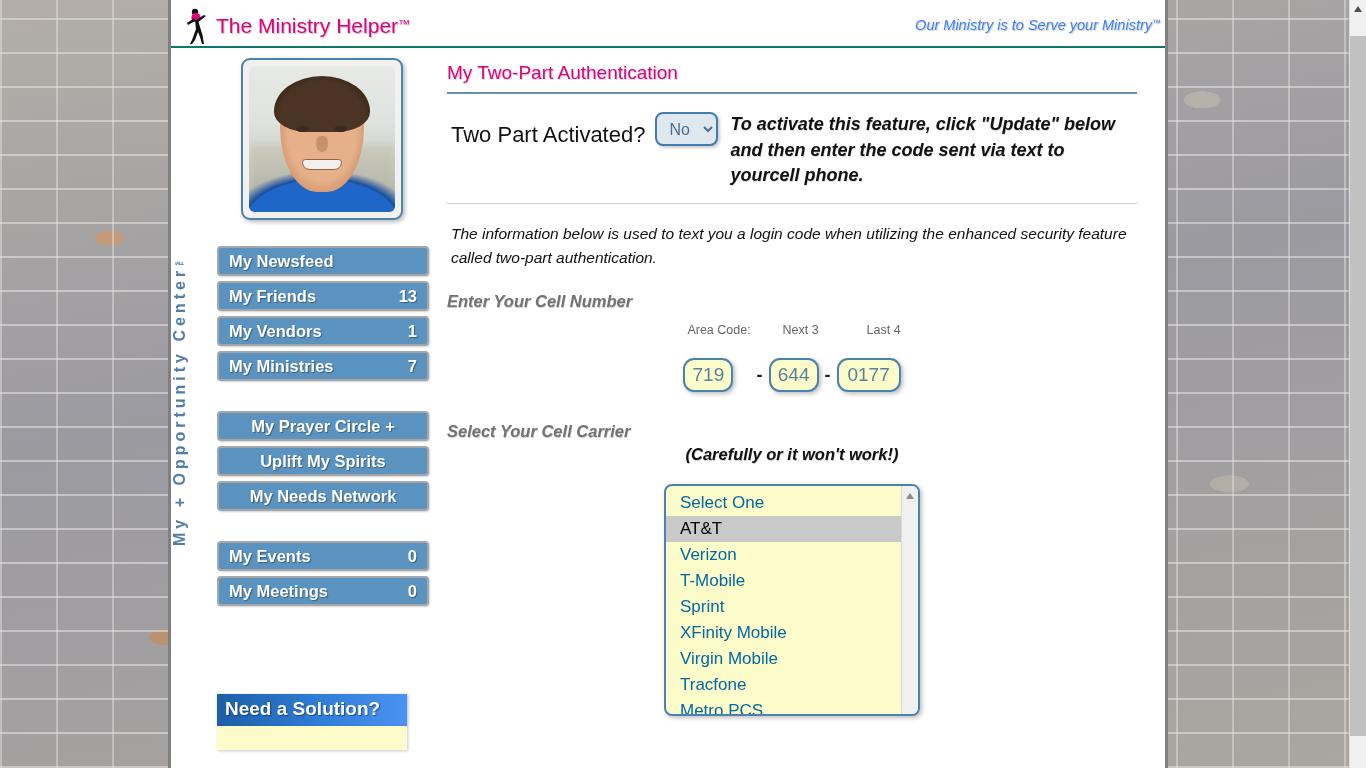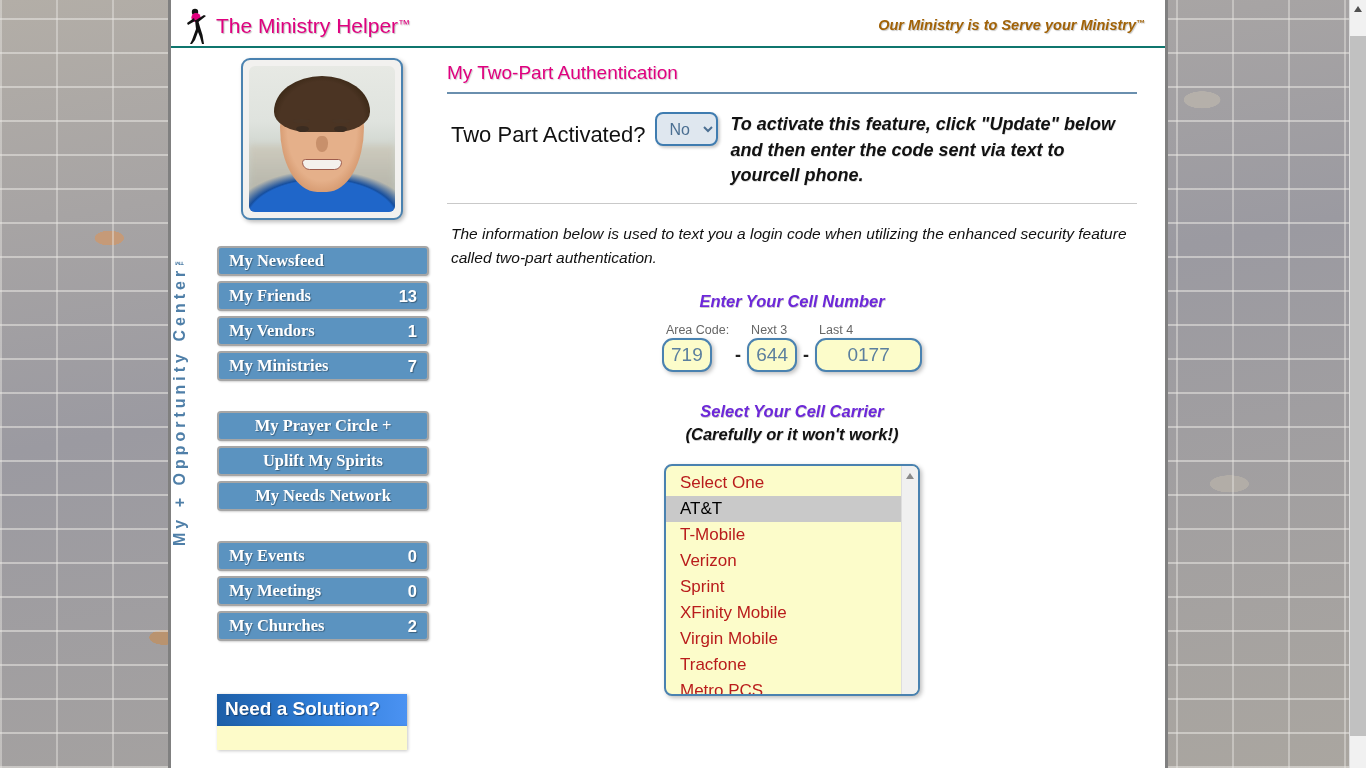--- a/index.html
+++ b/index.html
@@ -67,23 +67,23 @@
   }
   #logo-figure { width: 26px; height: 38px; }
   #brand-title {
     font-size: 21px;
     color: #e0007f;
     text-shadow: 1px 1px 1px rgba(0,0,0,.25);
     white-space: nowrap;
   }
   #brand-title .tm { font-size: 12px; vertical-align: 5px; }
   #tagline {
-    position: absolute; right: 20px; top: 17px;
-    font-size: 14.5px; font-style: italic; font-weight: bold;
-    color: #a16207;
+    position: absolute; right: 4px; top: 17px;
+    font-size: 14.5px; font-style: italic; font-weight: normal;
+    color: #3b82f6;
     text-shadow: 1px 1px 1px rgba(0,0,0,.22);
     white-space: nowrap;
   }
   #tagline .tm { font-size: 9px; vertical-align: 4px; font-style: normal; }
 
   
   #body-wrap { position: relative; height: 718px; }
 
   
   #sidebar {
@@ -162,21 +162,21 @@
     border: 2px solid #a6a6a6;
     border-radius: 4px;
     display: flex; align-items: center;
     padding: 0 10px;
     color: #ffffff;
     font-size: 16.5px; font-weight: bold;
     text-shadow: 1px 1px 1px rgba(0,0,0,.35);
     box-shadow: 1px 1px 2px rgba(0,0,0,.18);
     cursor: pointer;
   }
-  .menu-item .label { flex: 1; white-space: nowrap; font-family: Liberation Serif, serif; }
+  .menu-item .label { flex: 1; white-space: nowrap; }
   .menu-item .count { margin-left: 8px; text-align: center; }
   .menu-item.centered { justify-content: center; }
   .menu-item.centered .label { flex: 0 0 auto; }
 
   #group-network { top: 198px; }
   #group-prayer  { top: 363px; }
   #group-events  { top: 493px; }
 
   
   #solution-box { position: absolute; left: 46px; top: 646px; width: 190px; }
@@ -243,53 +243,52 @@
 
   #info-paragraph {
     font-size: 15.5px; color: #111;
     line-height: 1.55;
     padding: 18px 4px 0 4px;
     max-width: 690px;
     font-style: italic;
   }
 
   .section-heading {
-    text-align: center;
     font-size: 16.5px; font-style: italic; font-weight: bold;
-    color: #6d28d9;
+    color: #737373;
     text-shadow: .5px .5px .5px rgba(0,0,0,.2);
   }
 
   
   #phone-block { margin-top: 22px; }
   #phone-fields {
     display: flex; align-items: flex-end;
     justify-content: center;
     gap: 0;
     margin-top: 12px;
   }
   .phone-cell { text-align: left; }
   .phone-cell .cap {
     font-size: 12.5px; color: #666;
-    padding-left: 4px; margin-bottom: 1px;
+    padding-left: 4px; margin-bottom: 21px; text-align: right;
   }
   .phone-input {
     background: #fcfcca;
     border: 2px solid #4a82b0;
     border-radius: 11px;
     color: #5b7f9e;
     font-size: 19px;
     text-align: center;
     font-family: "Liberation Sans", sans-serif;
     box-shadow: 2px 2px 4px rgba(0,0,0,.25);
     height: 34px;
     padding: 0;
   }
   .phone-input.w3 { width: 50px; }
-  .phone-input.w4 { width: 107px; }
+  .phone-input.w4 { width: 64px; }
   .dash {
     font-size: 18px; font-weight: bold; color: #222;
     padding: 0 6px 6px 6px;
   }
 
   
   #carrier-block { margin-top: 30px; }
   #carrier-sub {
     text-align: center;
     font-size: 16.5px; font-style: italic; font-weight: bold;
@@ -308,21 +307,21 @@
     overflow: hidden;
     position: relative;
   }
   #carrier-options {
     flex: 1;
     padding: 4px 0 0 0;
     overflow: hidden;
   }
   .carrier-option {
     font-size: 17px;
-    color: #b91c1c;
+    color: #0369a1;
     padding: 1px 0 1px 14px;
     line-height: 24px;
     white-space: nowrap;
     cursor: pointer;
   }
   .carrier-option.selected {
     background: #c9c9c9;
     color: #000000;
   }
   #carrier-scrollbar {
@@ -435,24 +434,20 @@
         </div>
 
         <div class="menu-group" id="group-events">
           <div class="menu-item">
             <span class="label">My Events</span>
             <span class="count">0</span>
           </div>
           <div class="menu-item">
             <span class="label">My Meetings</span>
             <span class="count">0</span>
-          </div>
-          <div class="menu-item">
-            <span class="label">My Churches</span>
-            <span class="count">2</span>
           </div>
         </div>
 
         <div id="solution-box">
           <div id="solution-header">Need a Solution?</div>
           <div id="solution-body"></div>
         </div>
 
       </div>
 
@@ -495,22 +490,22 @@
         </div>
 
         <div id="carrier-block">
           <div class="section-heading">Select Your Cell Carrier</div>
           <div id="carrier-sub">(Carefully or it won't work!)</div>
 
           <div id="carrier-listbox-wrap">
             <div id="carrier-options">
               <div class="carrier-option">Select One</div>
               <div class="carrier-option selected">AT&amp;T</div>
+              <div class="carrier-option">Verizon</div>
               <div class="carrier-option">T-Mobile</div>
-              <div class="carrier-option">Verizon</div>
               <div class="carrier-option">Sprint</div>
               <div class="carrier-option">XFinity Mobile</div>
               <div class="carrier-option">Virgin Mobile</div>
               <div class="carrier-option">Tracfone</div>
               <div class="carrier-option">Metro PCS</div>
             </div>
             <div id="carrier-scrollbar">
               <div class="arrow-up"></div>
             </div>
           </div>

